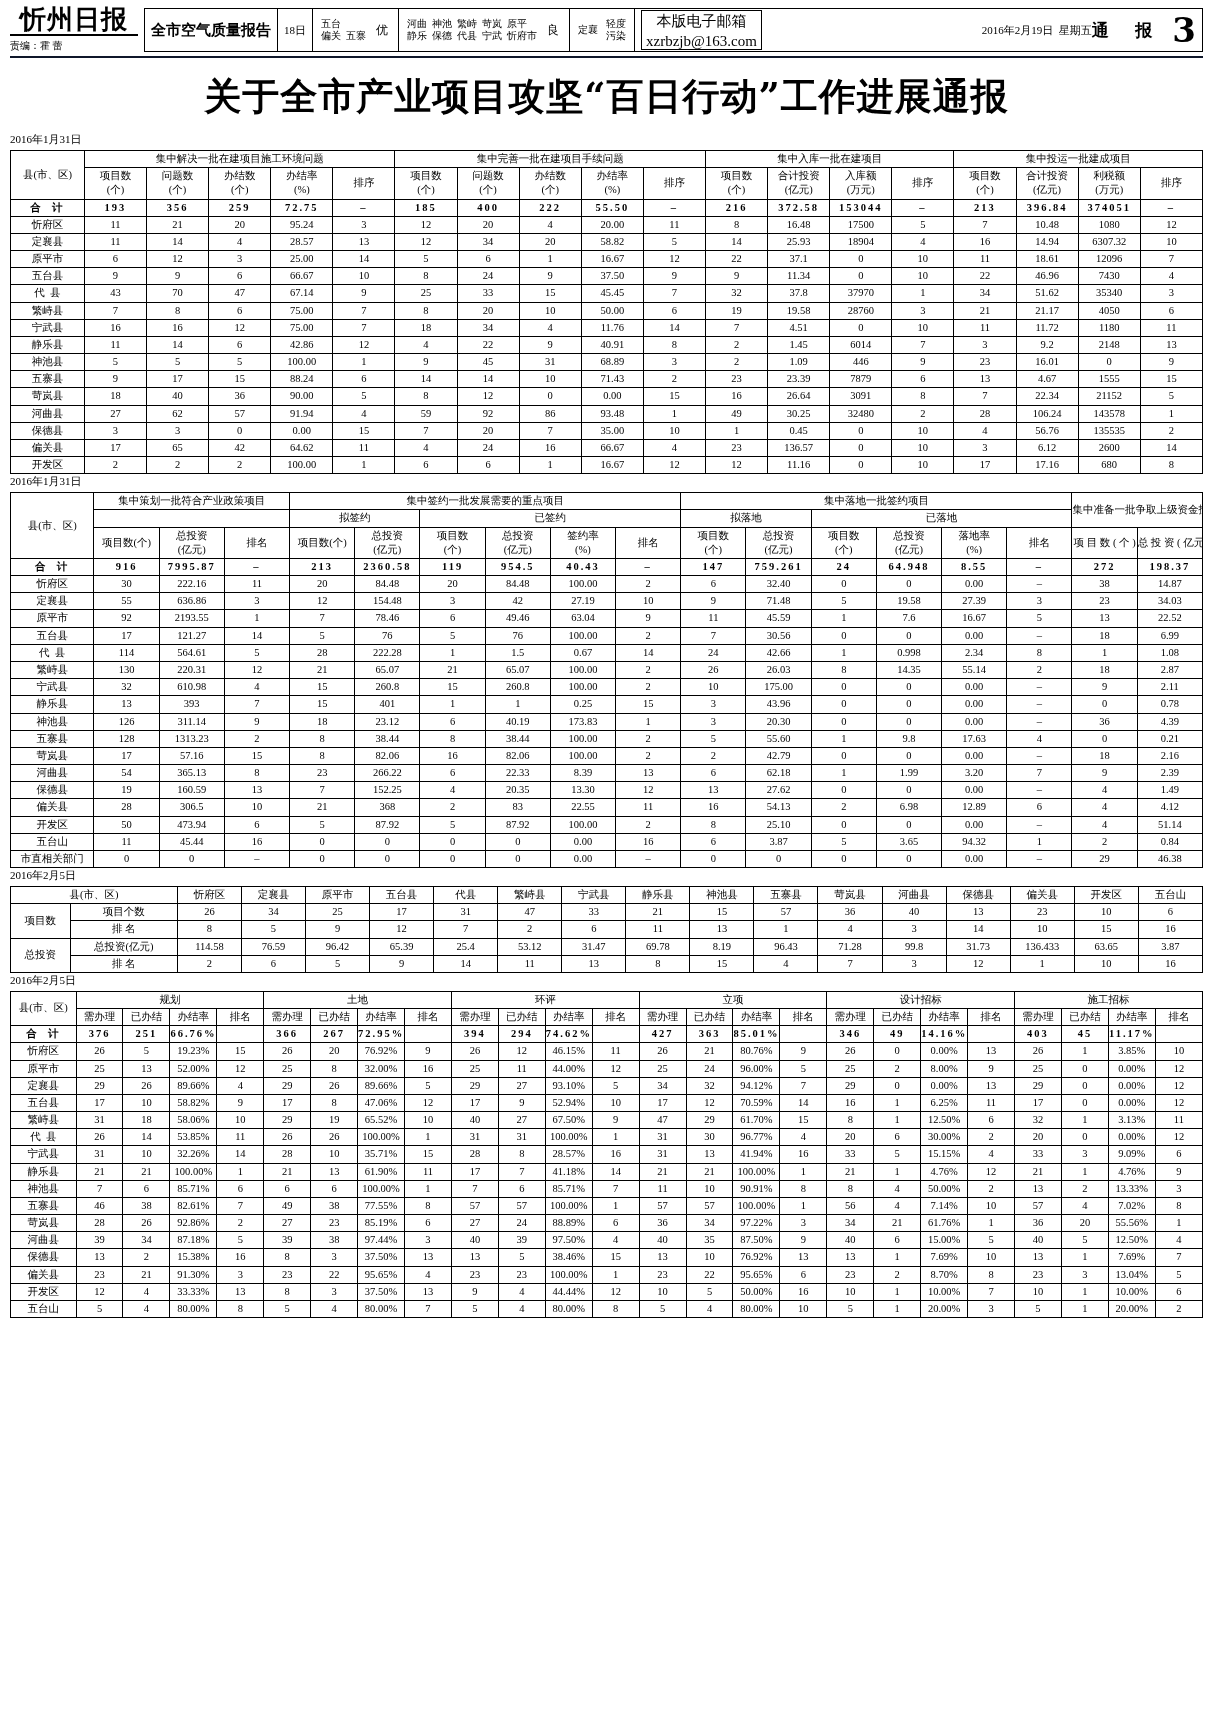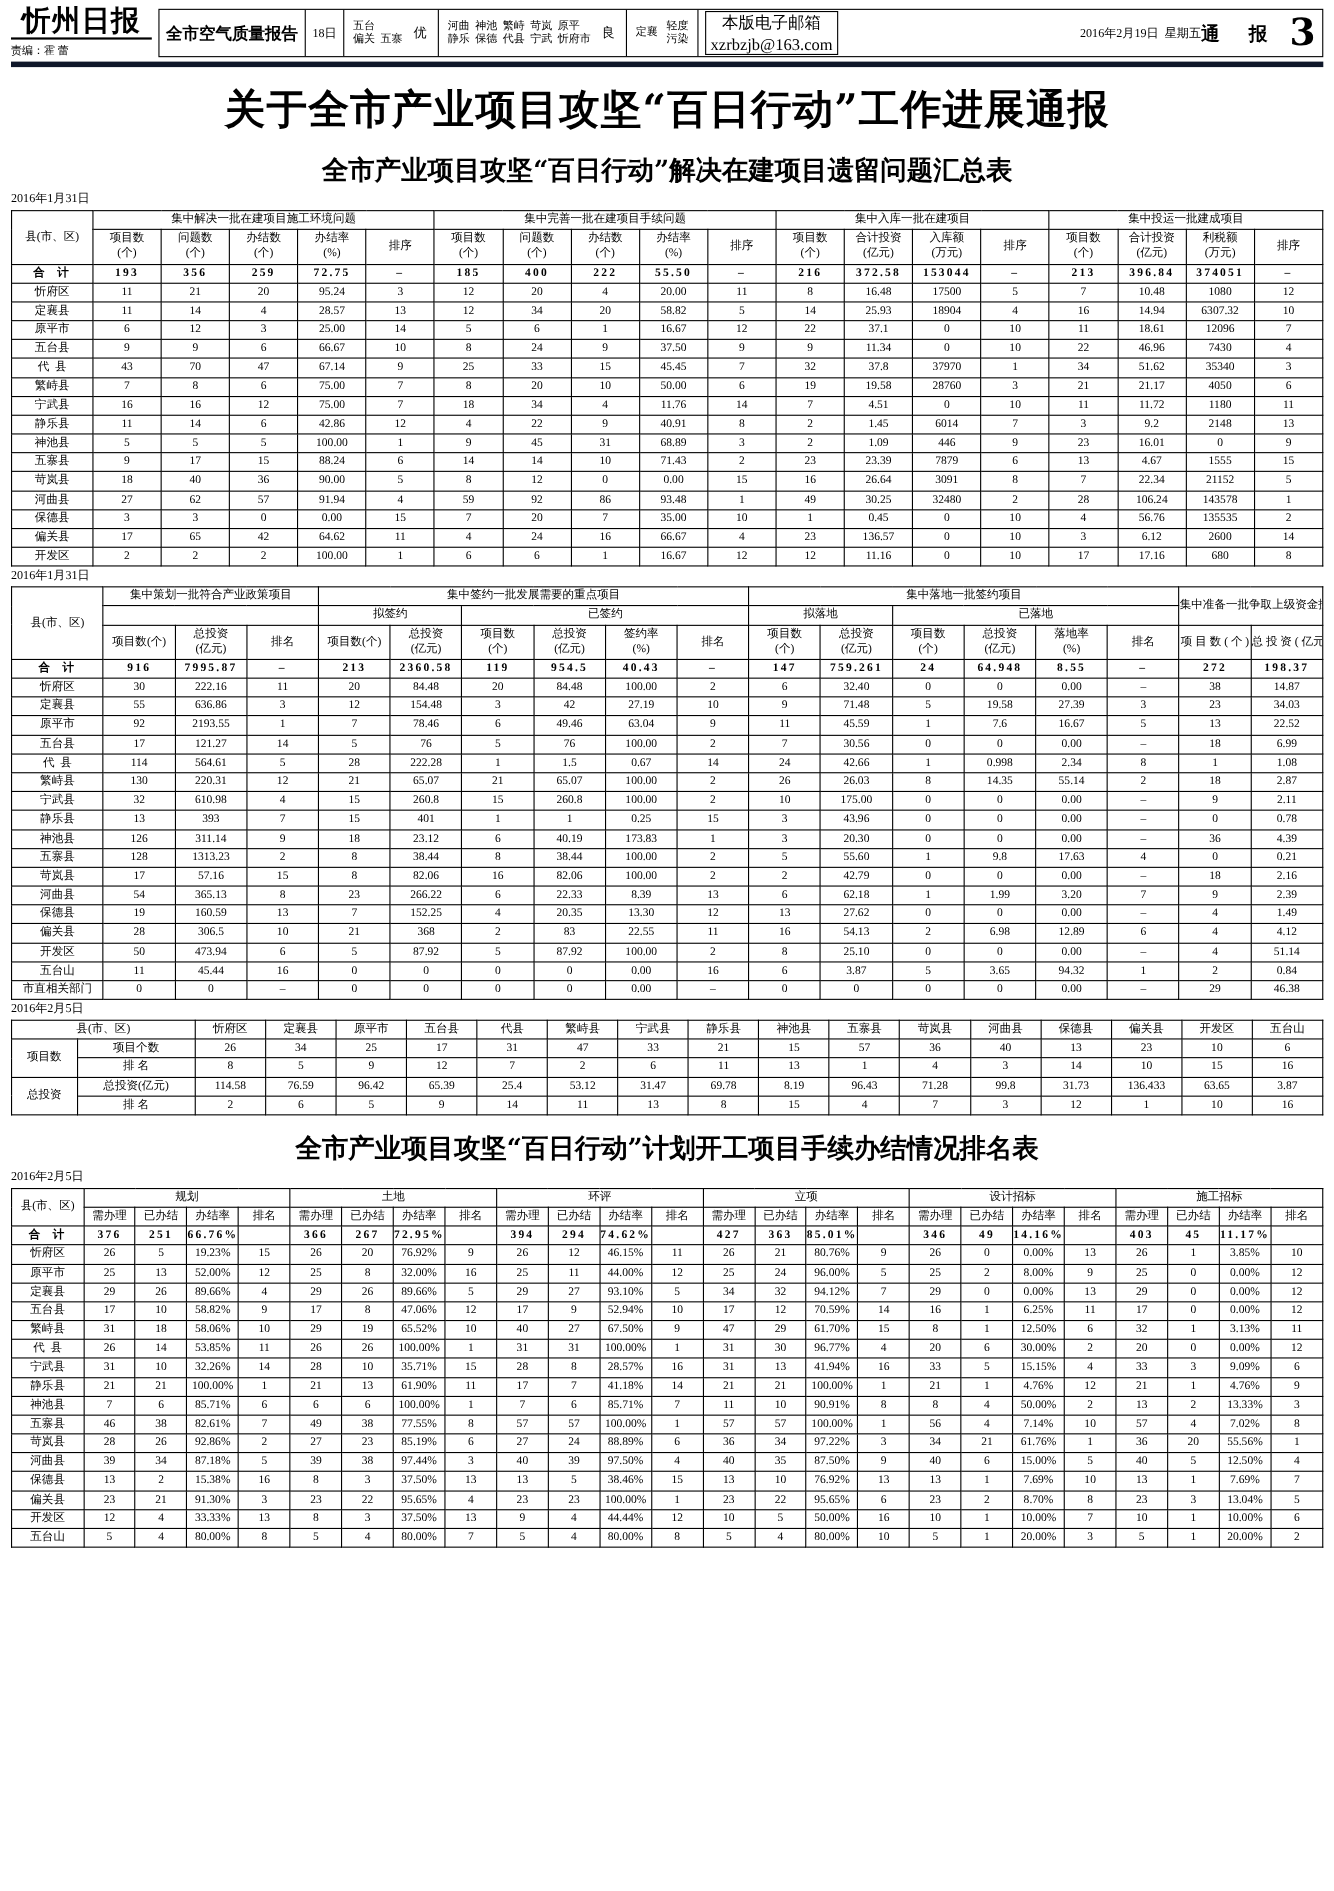--- a/index.html
+++ b/index.html
@@ -6,21 +6,21 @@
   html, body { margin:0; padding:0; }
   body {
     width: 1213px;
     background: #ffffff;
     font-family: "Liberation Serif", "DejaVu Serif", serif;
     color: #000;
   }
   .page { width:1213px; padding: 6px 10px 10px 10px; position: relative; }
 
   
-  .masthead { display:flex; align-items:stretch; gap:6px; border-bottom:5px solid #0f172a; padding-bottom:3px; }
+  .masthead { display:flex; align-items:stretch; gap:6px; border-bottom:2px solid #0f172a; padding-bottom:3px; }
   .logo-box { width:128px; flex:0 0 128px; display:flex; flex-direction:column; justify-content:center; }
   .logo-title {
     font-family:"DejaVu Serif", serif;
     font-weight:bold; font-size:26px; letter-spacing:1px; line-height:1;
     border-bottom:2px solid #000; padding-bottom:2px; text-align:center;
   }
   .logo-sub { font-size:10px; margin-top:3px; text-align:left; }
   .aq-box { flex:1 1 auto; border:1px solid #000; display:flex; align-items:stretch; margin-top:2px; height:44px; }
   .aq-title { font-weight:bold; font-size:15px; display:flex; align-items:center; padding:0 6px; border-right:1px solid #000; white-space:nowrap; }
   .aq-date { font-size:11px; display:flex; align-items:center; padding:0 6px; border-right:1px solid #000; }
@@ -104,21 +104,20 @@
       <div class="aq-right">
         <div class="aq-date2">2016年2月19日&nbsp;&nbsp;星期五</div>
         <div class="aq-bulletin">通&nbsp;&nbsp;报</div>
       </div>
       <div class="page-num">3</div>
     </div>
   </div>
 
   <h1 class="main-title">关于全市产业项目攻坚“百日行动”工作进展通报</h1>
 
-  <h2 class="sec-title">全市产业项目攻坚“百日行动”解决在建项目遗留问题汇总表</h2>
   <div class="date-right">2016年1月31日</div>
   <table class="grid" id="t1">
       <colgroup>
         <col style="width: 6.2%;">
         <col style="width: 5.21111%;">
         <col style="width: 5.21111%;">
         <col style="width: 5.21111%;">
         <col style="width: 5.21111%;">
         <col style="width: 5.21111%;">
         <col style="width: 5.21111%;">
@@ -1043,21 +1042,20 @@
           <td>7</td>
           <td>3</td>
           <td>12</td>
           <td>1</td>
           <td>10</td>
           <td>16</td>
         </tr>
       </tbody>
     </table>
 
-  <h2 class="sec-title">全市产业项目攻坚“百日行动”计划开工项目手续办结情况排名表</h2>
   <div class="date-right">2016年2月5日</div>
   <table class="grid" id="t4">
       <colgroup>
         <col style="width: 5.5%;">
         <col style="width: 3.9375%;">
         <col style="width: 3.9375%;">
         <col style="width: 3.9375%;">
         <col style="width: 3.9375%;">
         <col style="width: 3.9375%;">
         <col style="width: 3.9375%;">

